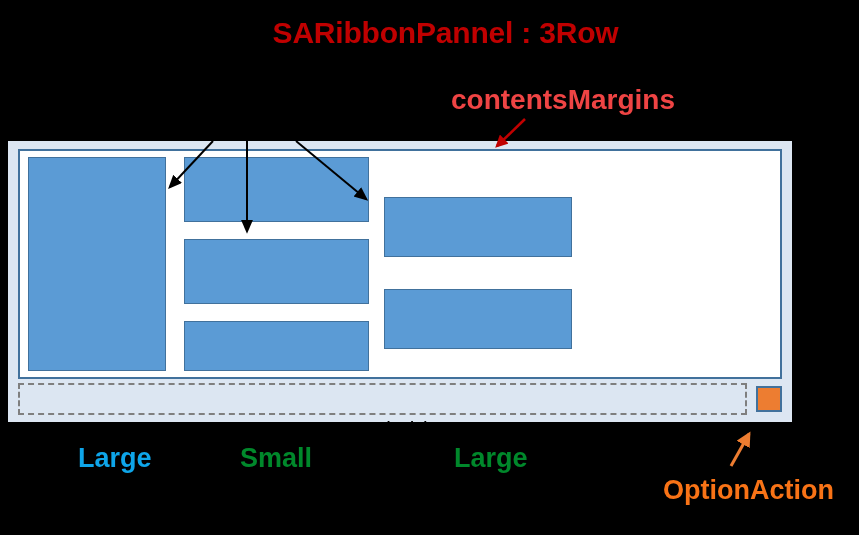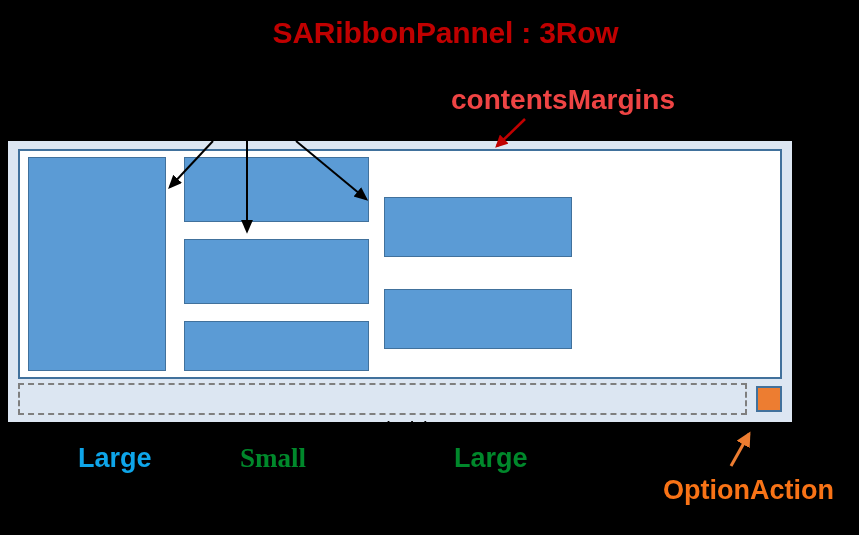--- a/index.html
+++ b/index.html
@@ -41,21 +41,20 @@
     left: 46px;
     top: 445px;
     color: #0ea5e9;
     font-size: 27px;
   }
   #label-small {
     left: 208px;
     top: 445px;
     color: #00882b;
     font-size: 27px;
-    font-family: Liberation Serif, serif;
   }
   #label-medium {
     left: 422px;
     top: 445px;
     color: #00882b;
     font-size: 27px;
   }
   #label-optionaction {
     left: 631px;
     top: 477px;

